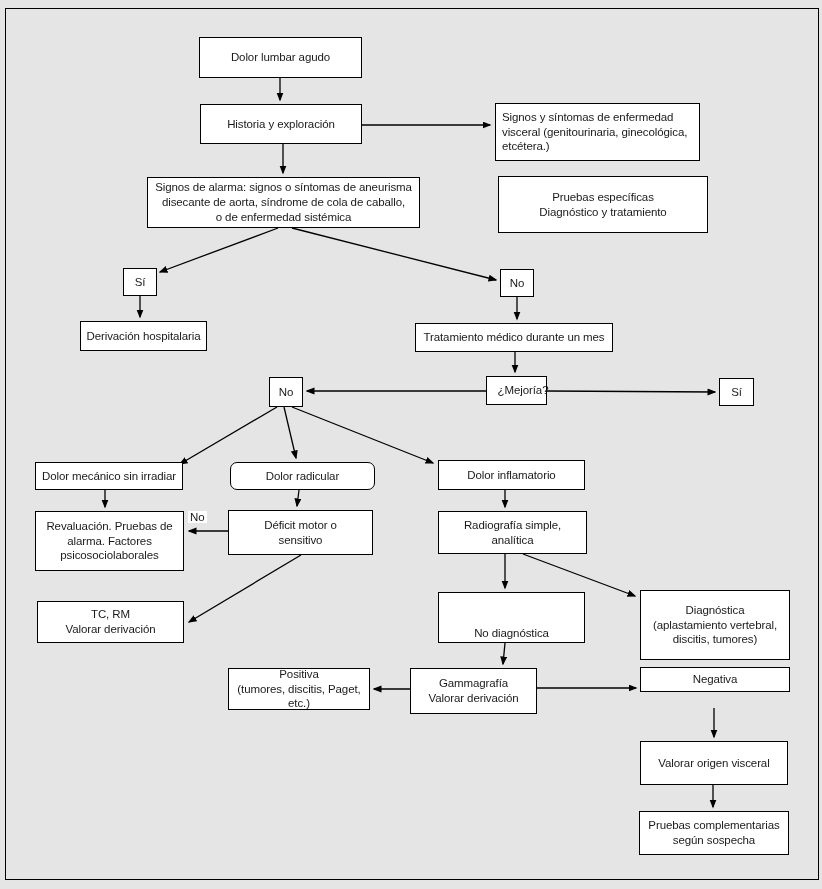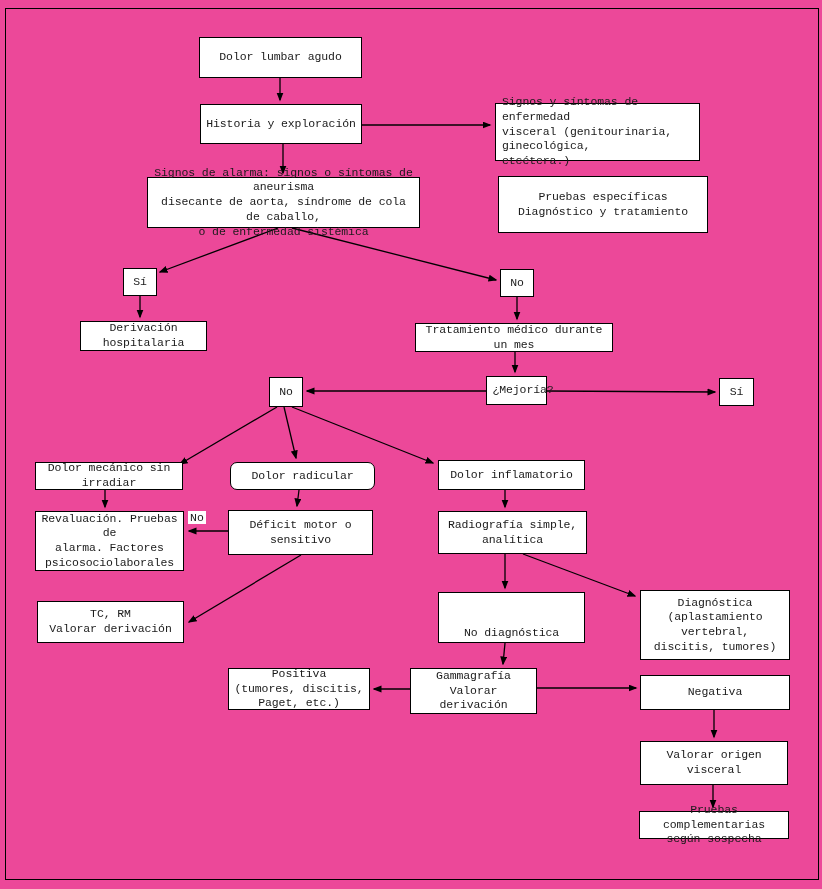--- a/index.html
+++ b/index.html
@@ -1,18 +1,18 @@
 <!DOCTYPE html>
 <html><head>
 <meta charset="utf-8">
 <style>
   html,body{margin:0;padding:0;background:#ffffff;}
   #canvas{
-    position:relative;width:822px;height:889px;background:#ec4899;
-    font-family:Liberation Mono, monospace;color:#1a1a1a;overflow:hidden;
+    position:relative;width:822px;height:889px;background:#e5e5e5;
+    font-family:Liberation Sans, sans-serif;color:#1a1a1a;overflow:hidden;
   }
   #frame{
     position:absolute;border:1.6px solid #000;background:transparent;
   }
   #edges{position:absolute;left:0;top:0;width:822px;height:889px;}
   .node{
     position:absolute;border:1.5px solid #000;background:#ffffff;
     display:flex;align-items:center;justify-content:center;
     box-sizing:border-box;text-align:center;
     font-size:11.5px;line-height:1.28;letter-spacing:-0.1px;
@@ -143,25 +143,25 @@
 discitis, tumores)</span>
       </div>
       <div class="node" style="left: 228px; top: 668px; width: 142px; height: 42px;">
         <span class="lbl">Positiva
 (tumores, discitis, Paget, etc.)</span>
       </div>
       <div class="node" style="left: 410px; top: 668px; width: 127px; height: 46px;">
         <span class="lbl">Gammagrafía
 Valorar derivación</span>
       </div>
-      <div class="node" style="left: 640px; top: 667px; width: 150px; height: 35px; margin-top: 8px;">
+      <div class="node" style="left: 640px; top: 667px; width: 150px; height: 25px;">
         <span class="lbl">Negativa</span>
       </div>
       <div class="node" style="left: 640px; top: 741px; width: 148px; height: 44px;">
         <span class="lbl">Valorar origen visceral</span>
       </div>
-      <div class="node" style="left: 639px; top: 811px; width: 150px; height: 28px;">
+      <div class="node" style="left: 639px; top: 811px; width: 150px; height: 44px;">
         <span class="lbl">Pruebas complementarias
 según sospecha</span>
       </div>
     </div>
   <div class="edge-label" id="edge-label-no" style="left: 188px; top: 511px;">No</div>
 </div>
 
 </body></html>

